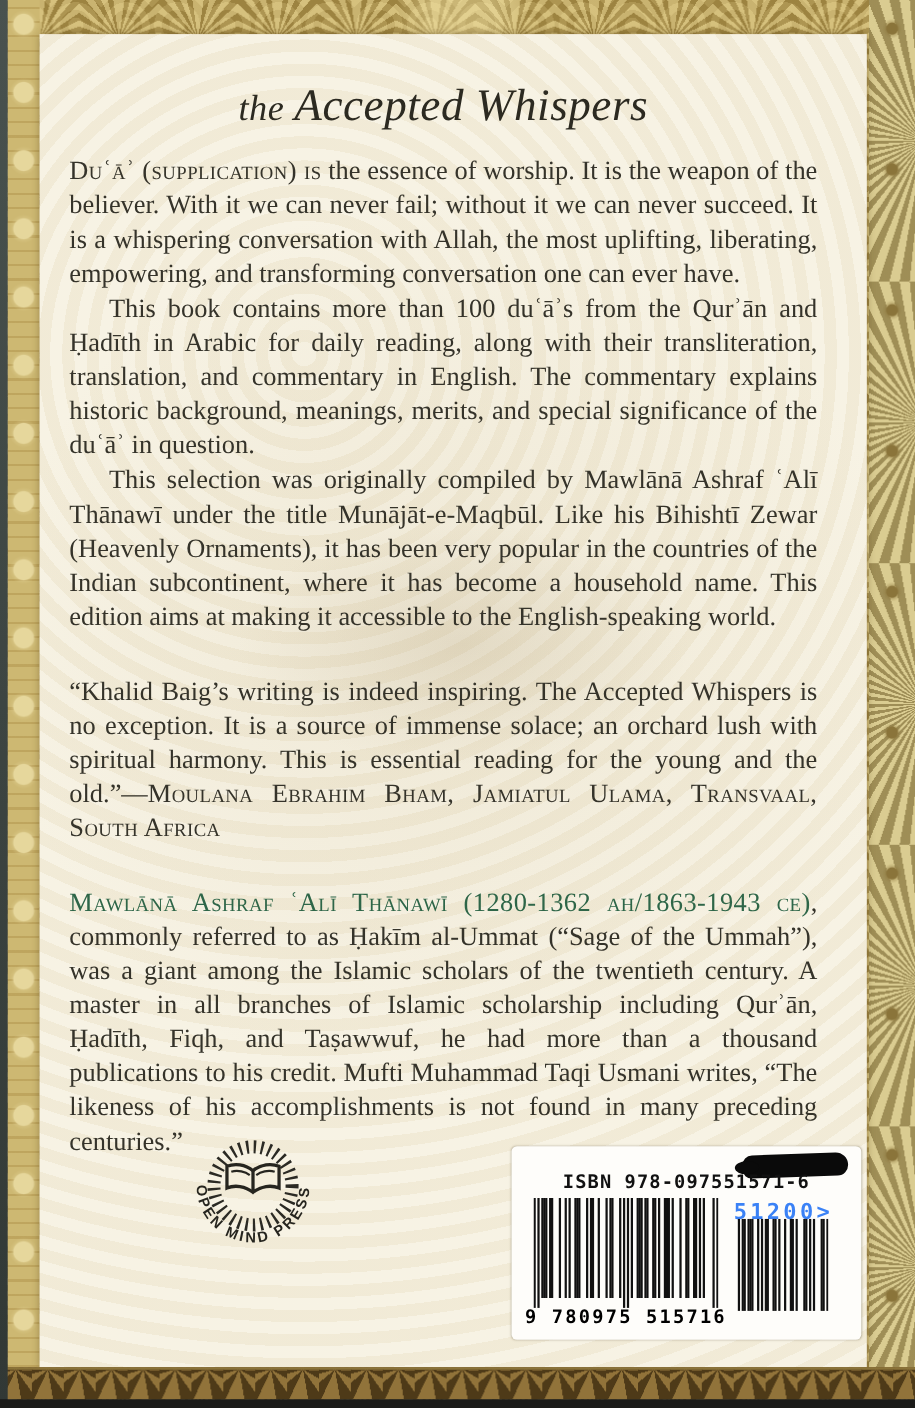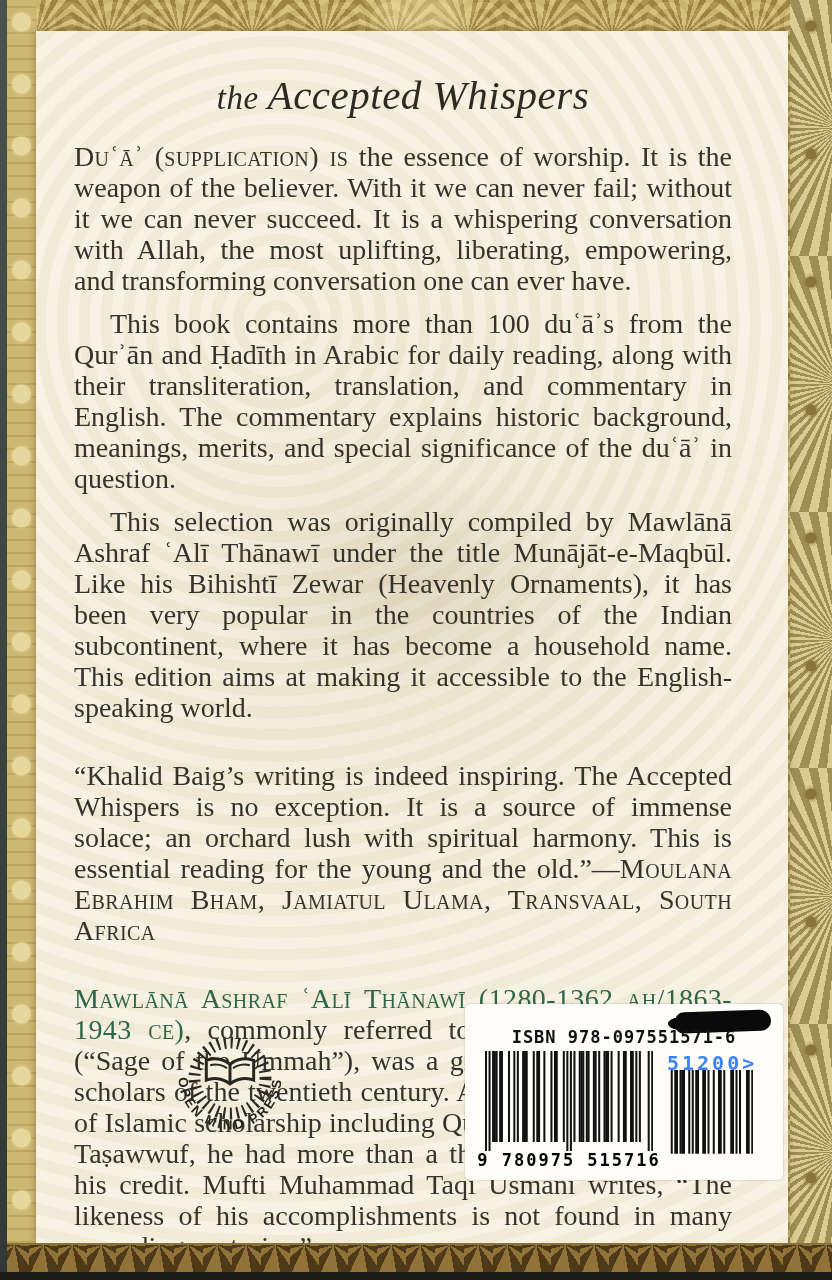--- a/index.html
+++ b/index.html
@@ -50,33 +50,33 @@
     box-shadow:0 0 7px rgba(80,60,20,.45);
   }
   .watermark{position:absolute;left:170px;top:440px;width:430px;height:230px;
     background:radial-gradient(ellipse at 50% 50%, rgba(150,128,88,.14), transparent 68%);}
 
   .content{position:relative;padding:40px 44px 0 26px;}
   .title-row{text-align:center;margin:0 0 22px 0;}
   .title{font-style:italic;font-size:41px;color:#2c2a21;letter-spacing:.5px;}
   .title .the{font-size:33px;margin-right:9px;}
 
-  .para{font-size:28px;line-height:31px;color:var(--ink,#35332a);text-align:justify;margin:12px;}
+  .para{font-size:24px;line-height:31px;color:var(--ink,#35332a);text-align:justify;margin:1px;}
   .para.indent{text-indent:36px;}
   .para.gap{margin-top:37px;}
   .seg-i{}
   .seg-sc{font-variant:small-caps;letter-spacing:.4px;}
   .seg-g{color:var(--accent-green,#2e6648);}
 
   .pub-block{position:absolute;left:0;top:978px;width:388px;display:flex;flex-direction:column;align-items:center;}
   .stamp-svg{width:148px;height:148px;}
   .pub-name{font-size:33px;font-weight:bold;color:#23221c;letter-spacing:.5px;margin-top:-4px;}
   .pub-site{font-size:27px;color:#2a2922;margin-top:2px;}
 
-  .barcode-box{position:absolute;left:429px;top:973px;width:318px;height:176px;
+  .barcode-box{position:absolute;left:429px;top:1011px;width:318px;height:176px;
     background:var(--barcode-bg,#fefdfa);border-radius:5px;box-shadow:0 0 2px rgba(60,50,20,.35);}
   .isbn{position:absolute;top:23px;left:0;width:100%;text-align:center;
     font-family:"DejaVu Sans Mono",monospace;font-size:17px;font-weight:bold;letter-spacing:1px;color:#111;}
   .ean{position:absolute;left:20px;top:47px;width:168px;height:100px;}
   .ean svg,.addon svg{display:block;width:100%;height:100%;}
   .ean-digits{position:absolute;left:6px;top:146px;width:196px;text-align:center;white-space:pre;
     font-family:"DejaVu Sans Mono",monospace;font-size:17px;font-weight:bold;letter-spacing:2px;color:#000000;}
   .addon-label{position:absolute;left:202px;top:47px;width:88px;text-align:center;
     font-family:"DejaVu Sans Mono",monospace;font-size:20px;font-weight:bold;letter-spacing:3px;color:#3b82f6;}
   .addon{position:absolute;left:204px;top:66px;width:84px;height:92px;}

